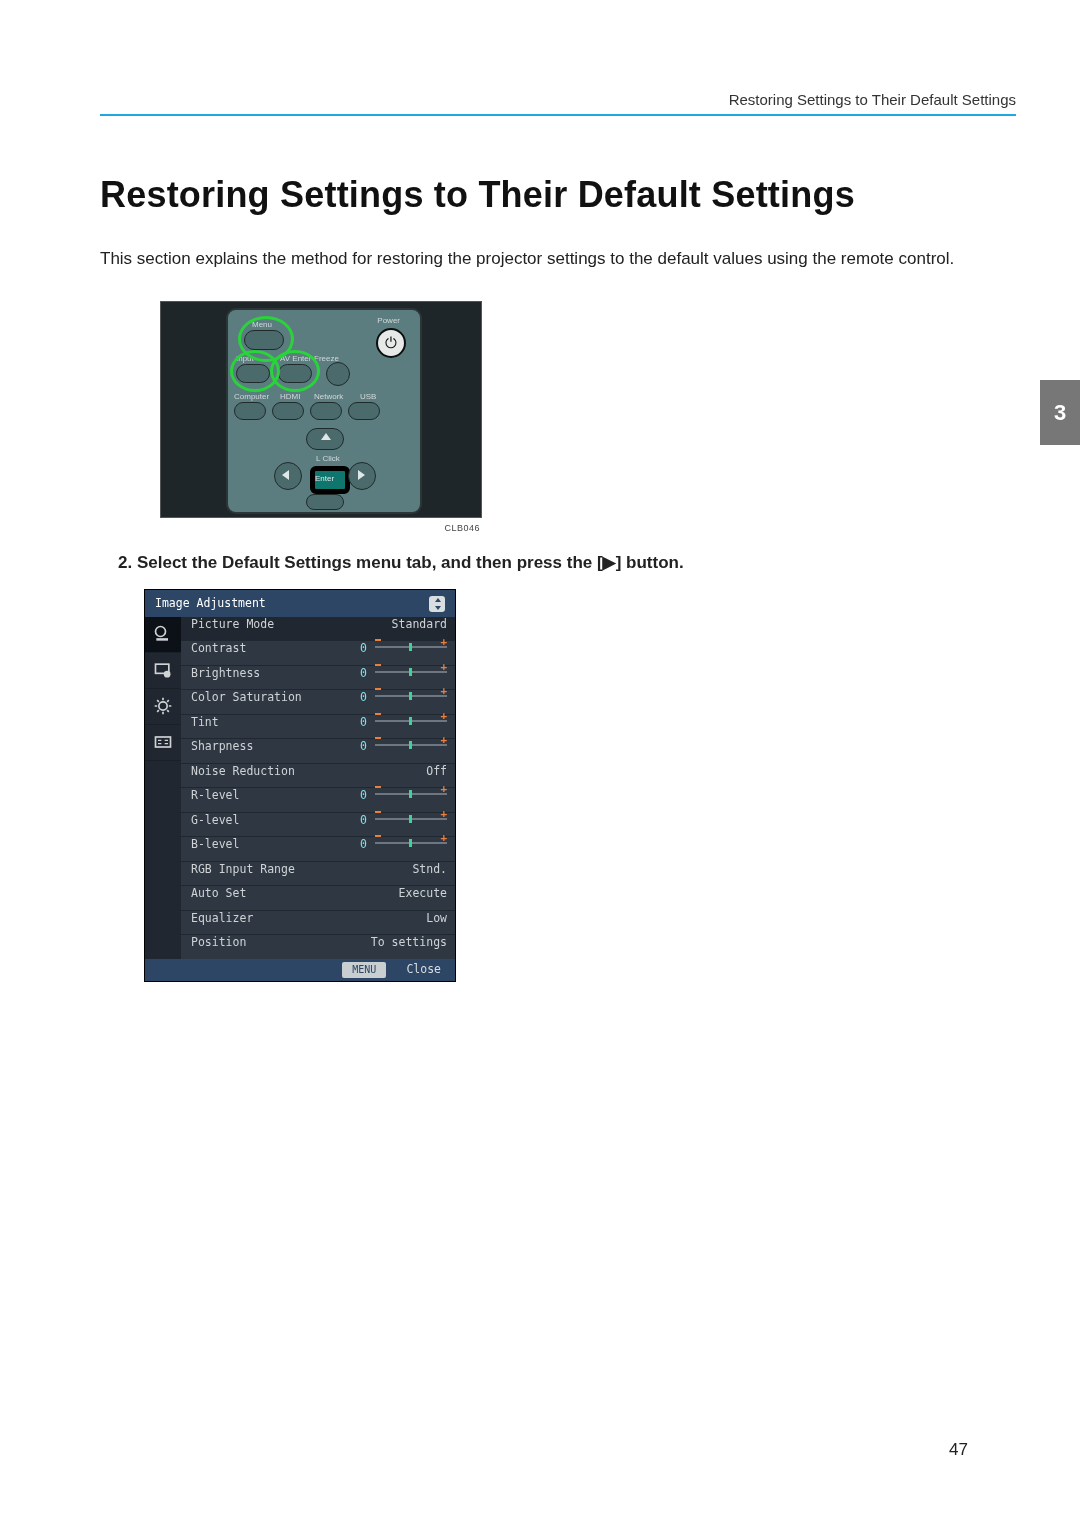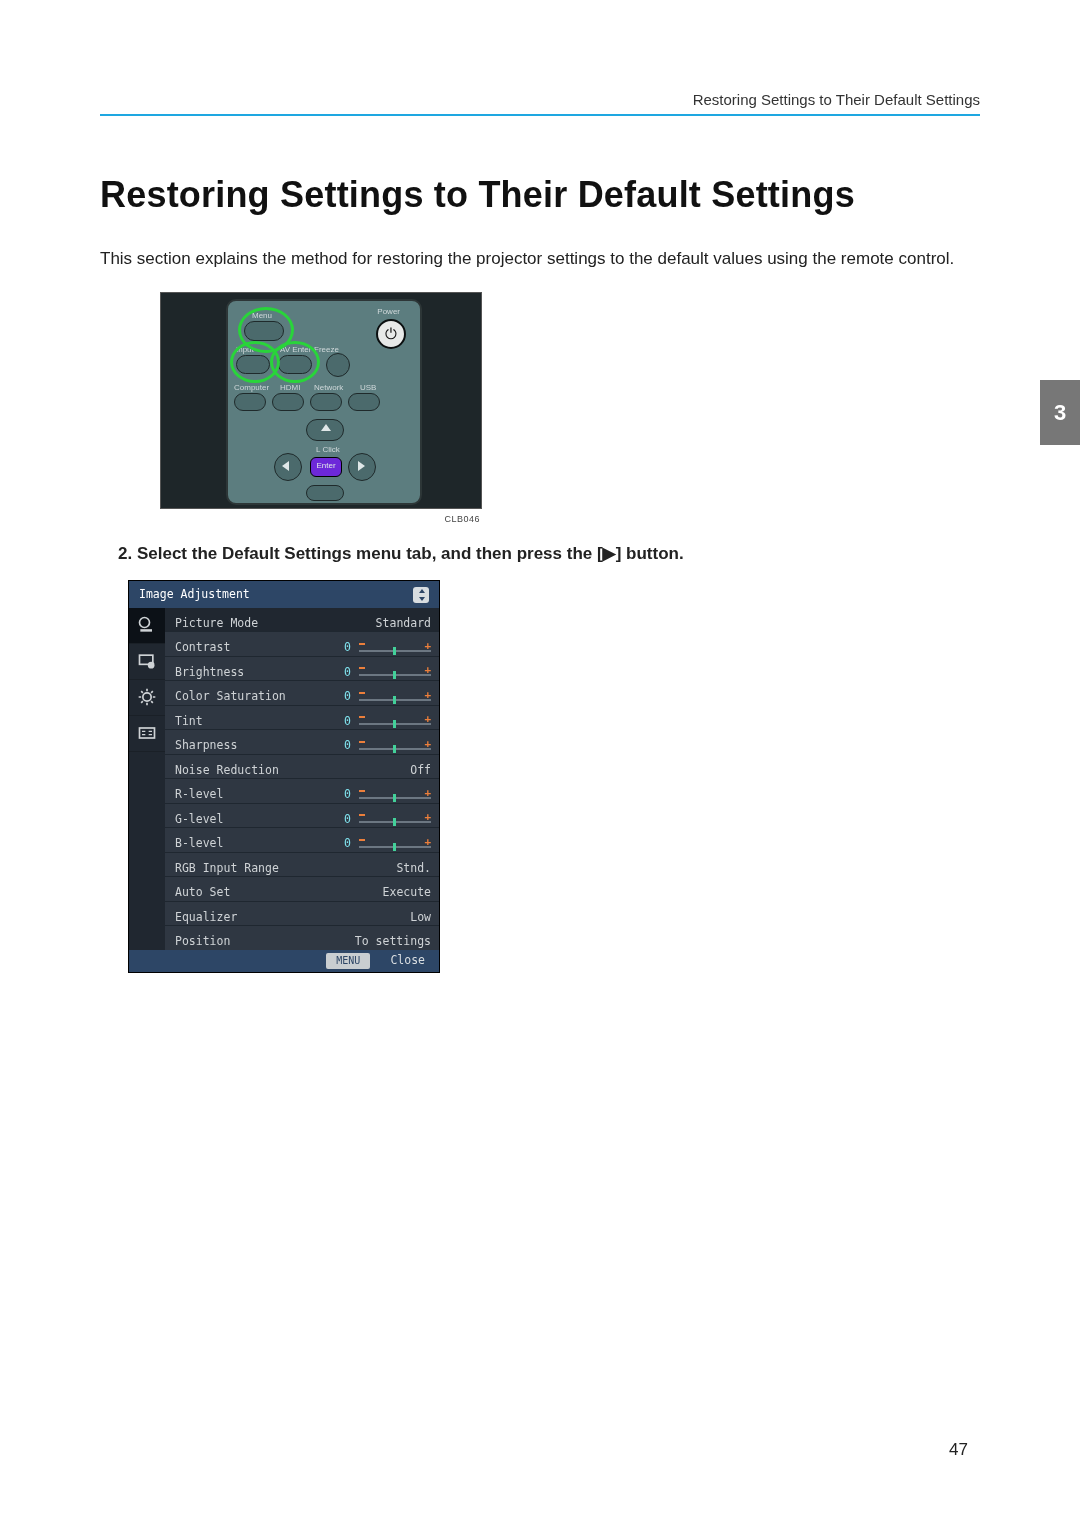--- a/index.html
+++ b/index.html
@@ -1,51 +1,51 @@
 <!DOCTYPE html>
 <html><head>
 <meta charset="utf-8">
 <style>
   html,body{margin:0;padding:0;background:#fff;color:#222;font-family:"Segoe UI",Arial,sans-serif;font-size:16px;line-height:1.35}
-  .page{width:1080px;min-height:1532px;position:relative;box-sizing:border-box;padding:90px 100px 60px 100px}
+  .page{width:1080px;min-height:1532px;position:relative;box-sizing:border-box;padding:90px 64px 60px 100px}
   .running-head{text-align:right;font-size:15px;color:#333;margin-bottom:4px}
   .rule{height:2px;background:#1ea7e1;margin-bottom:55px}
   h1{font-size:36px;font-weight:600;margin:0 0 28px 0;letter-spacing:.2px;color:#111}
-  .intro{font-size:17px;margin-bottom:21px}
+  .intro{font-size:17px;margin-bottom:30px}
   .step{font-size:17px;font-weight:600;margin:0 0 14px 40px;text-indent:-22px}
   .step .num{font-weight:600}
   .fig-caption{font-family:Arial,sans-serif;font-size:9px;letter-spacing:.5px;color:#444;text-align:right;width:320px;margin:4px 0 18px 60px}
   .chapter-tab{position:absolute;right:0;top:380px;width:40px;height:65px;background:#777;color:#fff;font-size:22px;font-weight:600;display:flex;align-items:center;justify-content:center}
   .pagenum{position:absolute;right:112px;bottom:70px;font-size:17px}
 
   
   .remote-wrap{width:320px;height:215px;margin:0 0 0 60px;background:#1e2629;border:1px solid #555;position:relative;font-family:Arial,sans-serif;color:#cfd8da;font-size:8px}
   .remote-body{position:absolute;left:65px;top:6px;width:192px;height:202px;background:#5c7d7f;border:2px solid #2d3637;border-radius:10px}
   .rlbl{position:absolute;font-size:8px}
   .rbtn{position:absolute;border:1px solid #1f2a2b;background:#4b6a6c;border-radius:50%}
   .pill{border-radius:12px}
   .hilite{position:absolute;border:3px solid #29d43a;border-radius:50%;pointer-events:none}
   .power{position:absolute;right:14px;top:18px;width:26px;height:26px;border:2px solid #0b0f10;border-radius:50%;background:#e7e9e8;display:flex;align-items:center;justify-content:center;font-size:15px;color:#111}
-  .enter{position:absolute;left:82px;top:156px;width:30px;height:18px;border:1px solid #000000;border-radius:6px;background:#6d28d9;text-align:center;font-size:8px;line-height:16px;color:#dfe7e8}
+  .enter{position:absolute;left:82px;top:156px;width:30px;height:18px;border:5px solid #000000;border-radius:6px;background:#0f766e;font-size:8px;line-height:16px;color:#dfe7e8}
   .tri{position:absolute;width:0;height:0}
 
   
-  .osd{width:310px;margin:12px 0 0 28px;font-family:"Lucida Console",Consolas,monospace;font-size:11.5px;color:#cfd3d6;border:1px solid #000}
+  .osd{width:310px;margin:12px 0 0 44px;font-family:"Lucida Console",Consolas,monospace;font-size:11.5px;color:#cfd3d6;border:1px solid #000}
   .osd-title{background:#2d4666;color:#fff;padding:6px 10px 5px 10px;display:flex;justify-content:space-between;align-items:center}
   .osd-title .arrows{width:16px;height:16px;background:#d8dde0;border-radius:3px;position:relative}
   .osd-title .arrows::before,.osd-title .arrows::after{content:"";position:absolute;left:6px;border-left:3px solid transparent;border-right:3px solid transparent}
   .osd-title .arrows::before{top:2px;border-bottom:4px solid #2d4666}
   .osd-title .arrows::after{bottom:2px;border-top:4px solid #2d4666}
   .osd-body{display:flex;background:#2f3742}
   .osd-icons{width:36px;background:#202730;display:flex;flex-direction:column}
   .osd-icon{height:35px;display:flex;align-items:center;justify-content:center;border-bottom:1px solid #1a2027}
   .osd-icon svg{width:20px;height:20px;fill:#cfd3d6}
   .osd-icon.sel{background:#0c1117}
   .osd-rows{flex:1}
-  .osd-row{display:flex;align-items:flex-end;justify-content:space-between;height:23.5px;padding:0 8px 0 10px;border-top:1px solid #1f2730}
+  .osd-row{display:flex;align-items:flex-start;justify-content:space-between;height:23.5px;padding:0 8px 0 10px;border-top:1px solid #1f2730}
   .osd-row:first-child{border-top:none;background:#202730}
   .osd-label{flex:1}
   .osd-val{width:22px;text-align:right;color:#7fe1ec}
   .osd-text{color:#cfd3d6;width:78px;text-align:right}
   .slider{width:72px;height:11px;margin-left:8px;position:relative}
   .slider .track{position:absolute;left:0;right:0;top:5px;height:2px;background:#6c7782}
   .slider .minus{position:absolute;left:0;top:-2px;width:6px;height:2px;background:#ec7f3b}
   .slider .plus{position:absolute;right:0;top:-5px;color:#ec7f3b;font-size:11px;font-weight:700;line-height:11px}
   .slider .tick{position:absolute;top:2px;width:3px;height:8px;background:#43d19a;left:34px}
   .osd-footer{height:22px;background:#2d4666;display:flex;align-items:center;justify-content:flex-end;gap:20px;padding:0 14px;color:#d9dee1}

